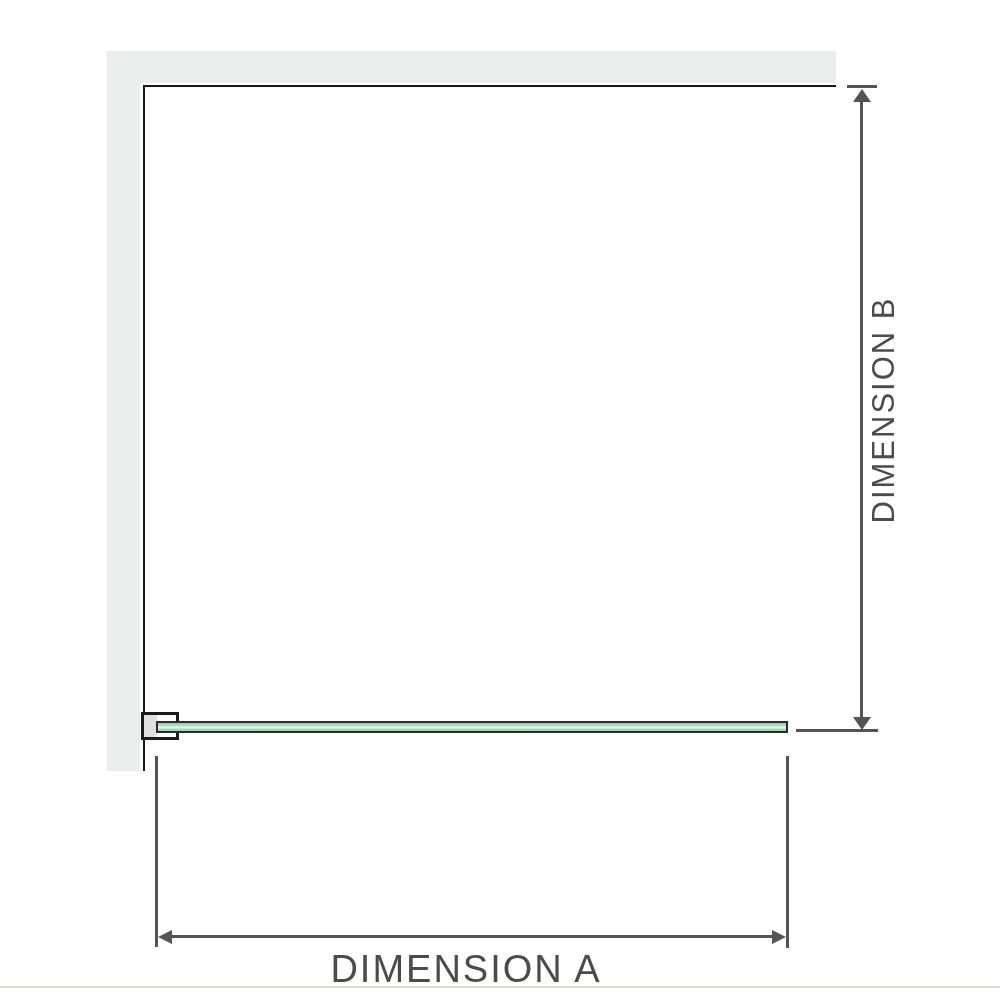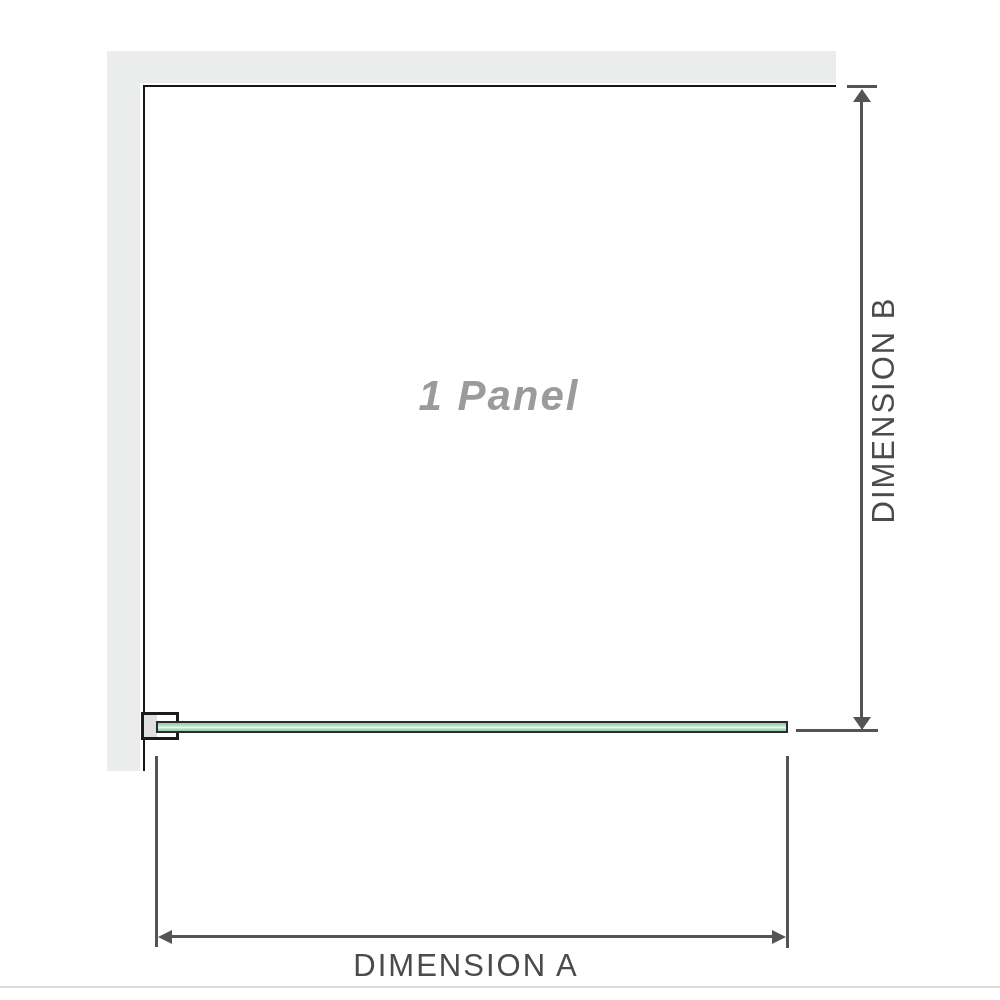--- a/index.html
+++ b/index.html
@@ -51,38 +51,37 @@
     font-size:31px;font-weight:300;color:#4b4b4b;letter-spacing:2px;white-space:nowrap;
   }
 
   .dima-ext-left{left:155px;top:756px;width:3px;height:191px;}
   .dima-ext-right{left:786px;top:756px;width:3px;height:192px;}
   .dima-hline{left:170px;top:935px;width:602px;height:3px;}
   .dima-arrow-left{left:158px;top:930px;border-top:7px solid transparent;border-bottom:7px solid transparent;border-right:14px solid #545454;}
   .dima-arrow-right{left:772px;top:930px;border-top:7px solid transparent;border-bottom:7px solid transparent;border-left:14px solid #545454;}
   .dima-label{
     left:466px;top:948px;transform:translateX(-50%);
-    font-size:31px;font-weight:300;color:#4b4b4b;letter-spacing:2px;white-space:nowrap;
+    font-size:38px;font-weight:300;color:#4b4b4b;letter-spacing:2px;white-space:nowrap;
   }
 
   
   .page-rule{left:0;top:986px;width:1000px;height:2px;background:#dfdcd4;}
 </style>
 </head>
 <body>
 
 <div class="stage">
 
   <div class="abs wall wall-top"></div>
   <div class="abs wall wall-left"></div>
 
   <div class="abs panel-edge panel-edge-top"></div>
   <div class="abs panel-edge panel-edge-left"></div>
 
-  <div class="abs panel-label">1 Panel</div>
 
   <div class="abs bracket">
     <div class="bracket-pad"></div>
   </div>
   <div class="abs glass-bar"></div>
 
   <div class="abs dim dimb-tick-top"></div>
   <div class="abs dim dimb-tick-bottom"></div>
   <div class="abs dim dimb-vline"></div>
   <div class="abs arrow dimb-arrow-up"></div>

